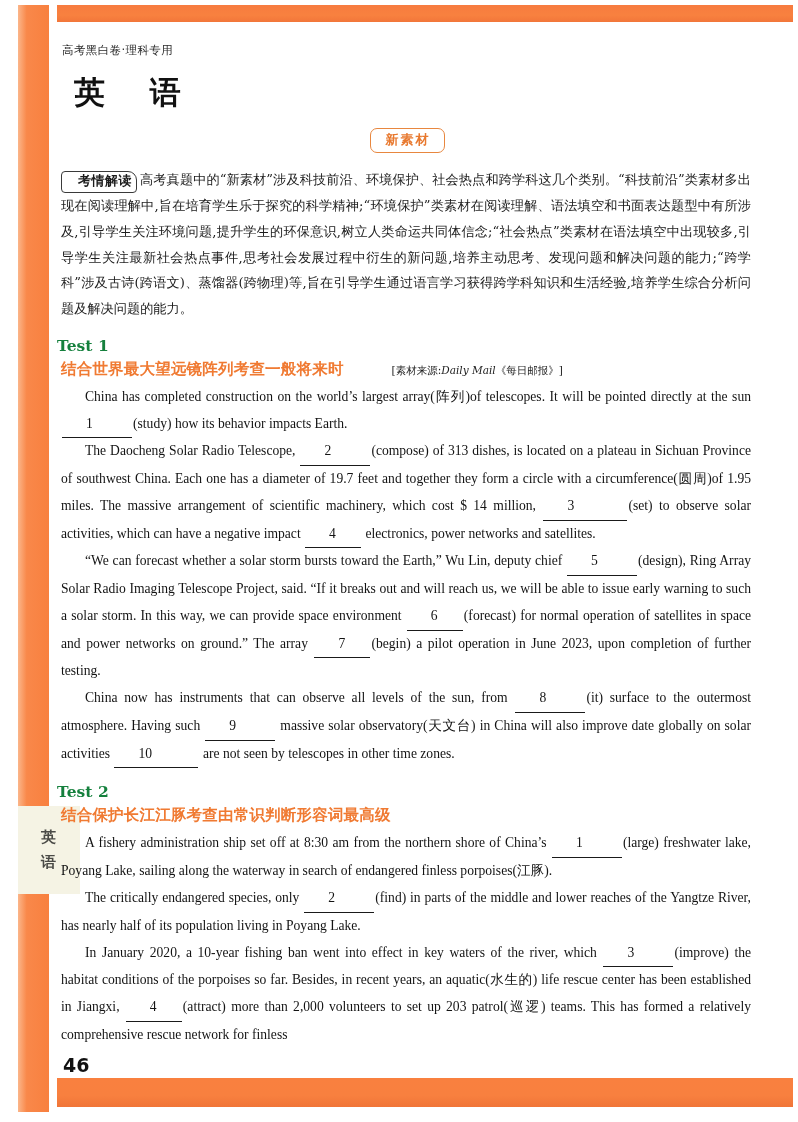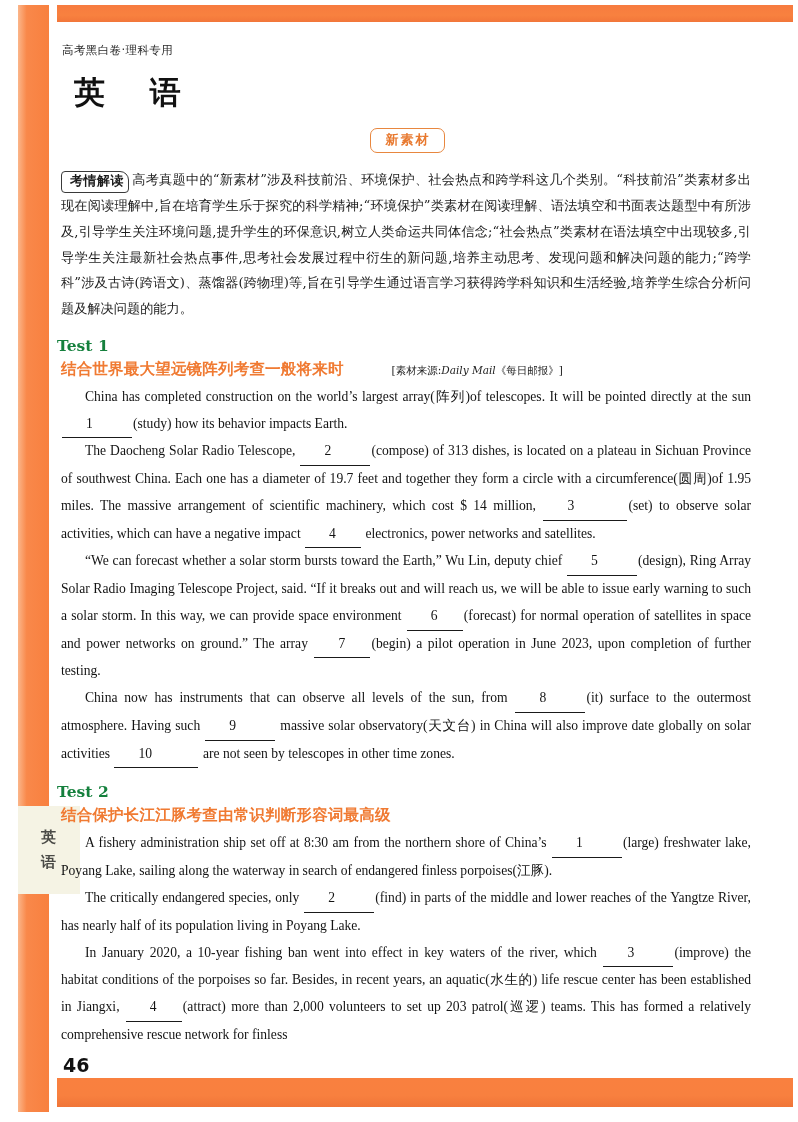--- a/index.html
+++ b/index.html
@@ -136,21 +136,21 @@
     text-align: justify;
     text-justify: inter-ideograph;
   }
   .intro-tag {
     display: inline-block;
     border: 1.3px solid #3a3a3a;
     border-radius: 4px 9px 4px 4px;
     font-family: "DejaVu Sans", "Liberation Sans", sans-serif;
     font-size: 13px;
     font-weight: 700;
-    padding: 0px 4px 1px 8px;
+    padding: 0px 4px 1px 16px;
     margin-right: 3px;
     letter-spacing: .5px;
     line-height: 1.45;
     vertical-align: -1px;
   }
 
   
   .test-label {
     text-align: left;
     font-family: "DejaVu Serif", "Liberation Serif", serif;

